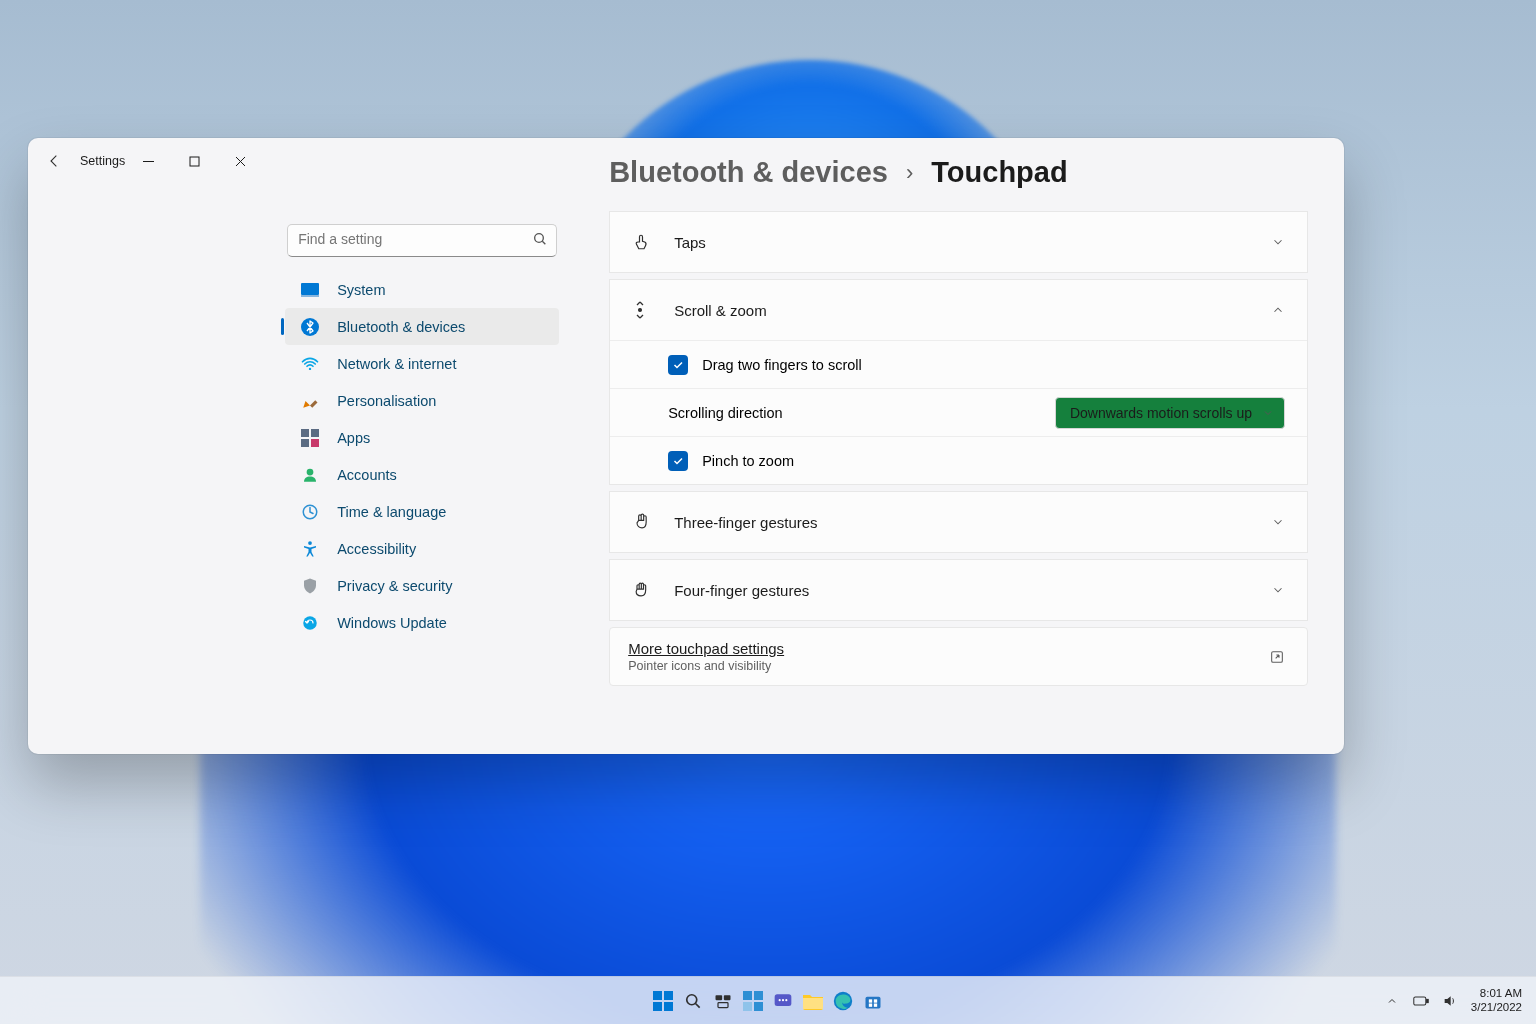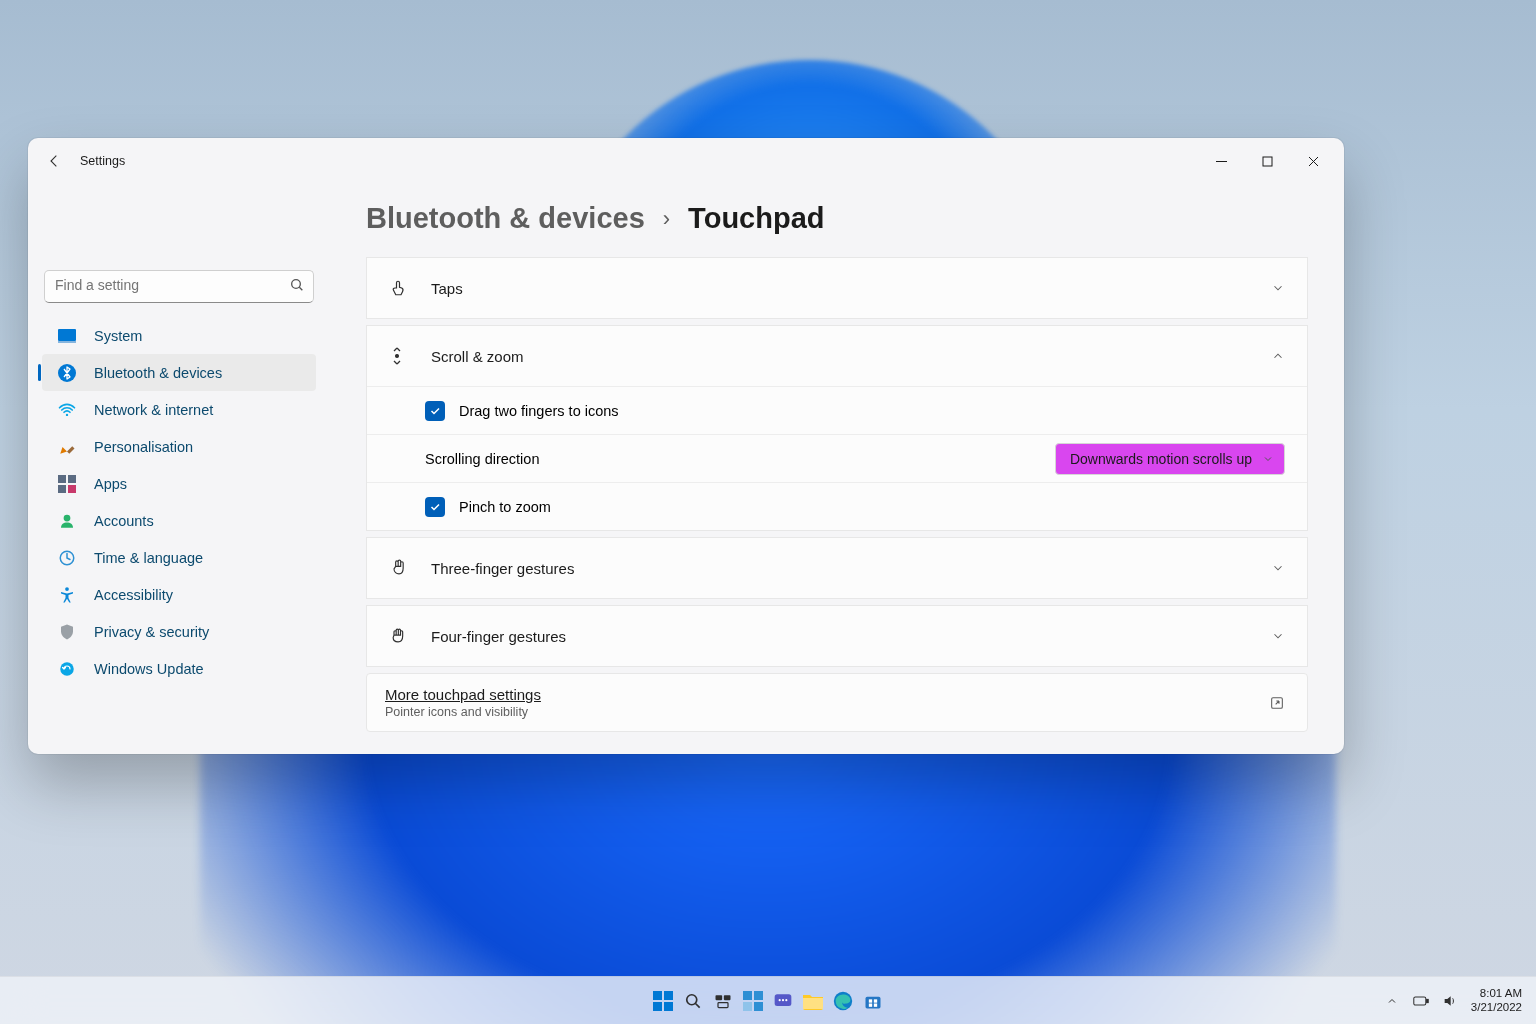--- a/index.html
+++ b/index.html
@@ -29,21 +29,21 @@
   }
 
   
   .window {
     position:absolute;
     top:138px; left:28px; right:192px; bottom:270px;
     background:#f5f5f7;
     border-radius:10px;
     box-shadow: 0 30px 60px rgba(0,0,0,.25), 0 0 0 1px rgba(0,0,0,.05);
     display:flex;
-    flex-direction:column;
+    flex-direction:row;
     overflow:hidden;
   }
   .titlebar {
     height:46px;
     display:flex;
     align-items:center;
     padding:0 8px 0 12px;
     flex-shrink:0;
   }
   .titlebar-back {
@@ -153,21 +153,21 @@
     display:flex; align-items:center; justify-content:center;
     color:#fff;
     flex-shrink:0;
   }
   .cb svg { width:12px; height:12px; }
   .dropdown {
     margin-left:auto;
     height:32px;
     display:flex; align-items:center;
     padding:0 10px 0 14px;
-    background:#d946ef;
+    background:#15803d;
     border:1px solid #d6d6d6;
     border-radius:4px;
     font-size:14px; color:#1b1b1b;
     gap:10px;
     justify-content:center;
   }
 
   .section-header { font-size:14.5px; font-weight:600; margin:22px 0 10px 2px; color:#1b1b1b;}
   .more-card {
     background:#fcfcfc; border:1px solid #e7e7e7; border-radius:4px;
@@ -375,21 +375,21 @@
                 <path d="M6 15l6-6 6 6"></path>
               </svg>
           </span>
         </div>
         <div class="subrow">
           <span class="cb">
             <svg viewBox="0 0 24 24" fill="none" stroke="currentColor" stroke-width="3">
                 <path d="M5 12l5 5L20 7"></path>
               </svg>
           </span>
-          <span>Drag two fingers to icons</span>
+          <span>Drag two fingers to scroll</span>
         </div>
         <div class="subrow">
           <span>Scrolling direction</span>
           <div class="dropdown">
             <span>Downwards motion scrolls up</span>
             <svg width="12" height="12" viewBox="0 0 24 24" fill="none" stroke="#555" stroke-width="2">
                 <path d="M6 9l6 6 6-6"></path>
               </svg>
           </div>
         </div>

